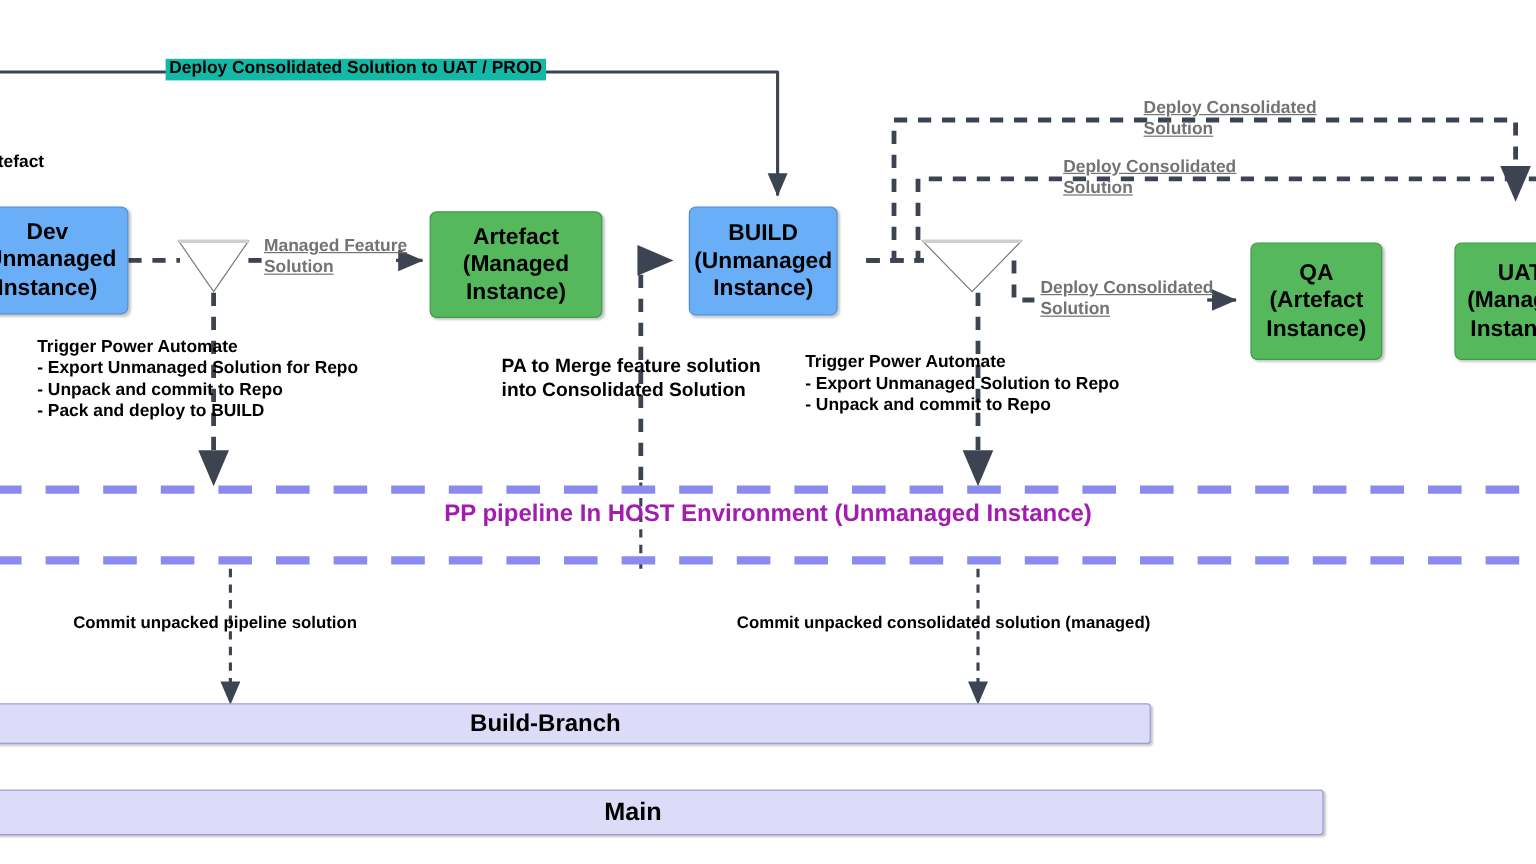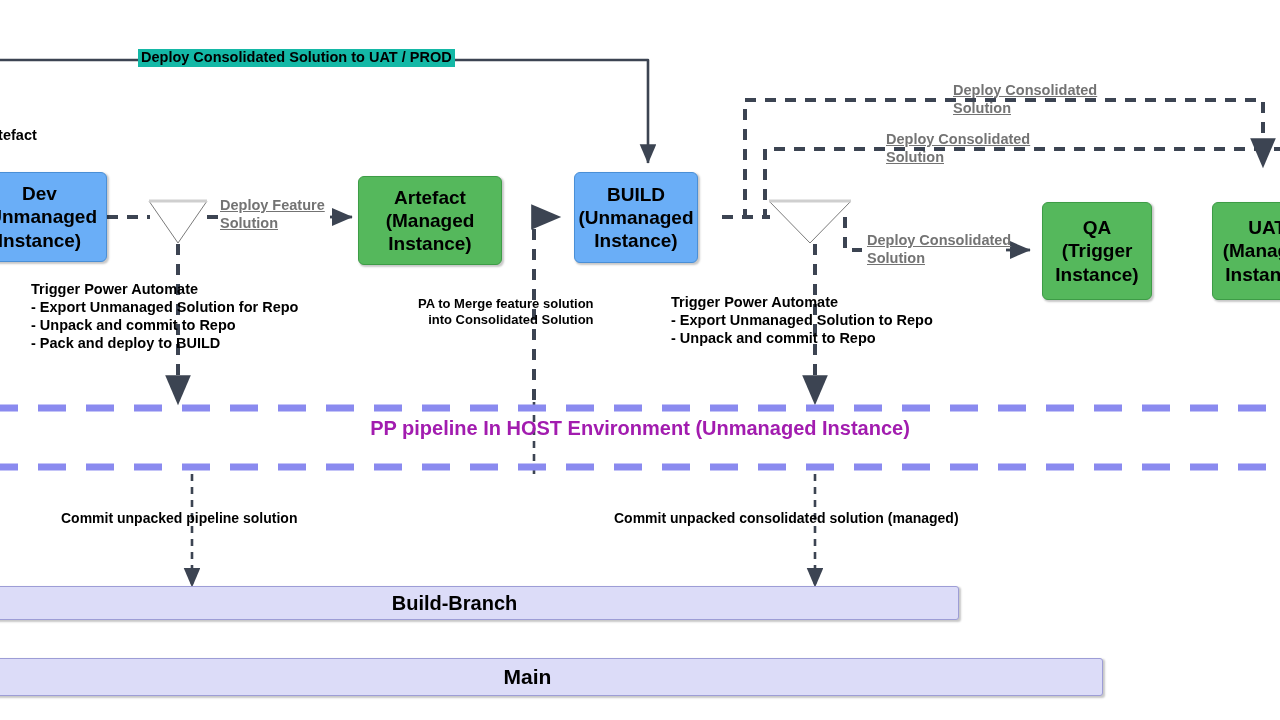--- a/index.html
+++ b/index.html
@@ -180,53 +180,53 @@
 
   <div class="node green" style="left:358px; top:176px; width:144px; height:89px;">Artefact
 (Managed
 Instance)</div>
 
   <div class="node blue" style="left:574px; top:172px; width:124px; height:91px;">BUILD
 (Unmanaged
 Instance)</div>
 
   <div class="node green" style="left:1042px; top:202px; width:110px; height:98px;">QA
-(Trigger
+(Artefact
 Instance)</div>
 
   <div class="node green" style="left:1212px; top:202px; width:110px; height:98px;">UAT
 (Managed
 Instance)</div>
 
   <div class="branch-bar" style="left:-50px; top:586px; width:1009px; height:34px; font-size:20px;">Build-Branch</div>
 
   <div class="branch-bar" style="left:-48px; top:658px; width:1151px; height:38px; font-size:21px;">Main</div>
 
   <div class="lbl nowrap" style="left:138px; top:49px; font-size:14.5px; background:#14b8a6; padding:0 3px;">Deploy Consolidated Solution to UAT / PROD</div>
 
   <div class="lbl nowrap" style="left:-18px; top:127px; font-size:14.5px;">Artefact</div>
 
-  <div class="lbl green" style="left:220px; top:197px; font-size:14.5px;">Deploy Feature
+  <div class="lbl green" style="left:220px; top:197px; font-size:14.5px;">Managed Feature
 Solution</div>
 
   <div class="lbl green" style="left:953px; top:82px; font-size:14.5px;">Deploy Consolidated
 Solution</div>
 
   <div class="lbl green" style="left:886px; top:131px; font-size:14.5px;">Deploy Consolidated
 Solution</div>
 
   <div class="lbl green" style="left:867px; top:232px; font-size:14.5px;">Deploy Consolidated
 Solution</div>
 
   <div class="lbl" style="left:31px; top:281px; font-size:14.5px;">Trigger Power Automate
 - Export Unmanaged Solution for Repo
 - Unpack and commit to Repo
 - Pack and deploy to BUILD</div>
 
-  <div class="lbl" style="left:418px; top:296px; font-size:13px;text-align:right;">PA to Merge feature solution
+  <div class="lbl" style="left:418px; top:296px; font-size:16px;">PA to Merge feature solution
 into Consolidated Solution</div>
 
   <div class="lbl" style="left:671px; top:294px; font-size:14.5px;">Trigger Power Automate
 - Export Unmanaged Solution to Repo
 - Unpack and commit to Repo</div>
 
   <div class="lbl nowrap" style="left:61px; top:510px; font-size:14px;">Commit unpacked pipeline solution</div>
 
   <div class="lbl nowrap" style="left:614px; top:510px; font-size:14px;">Commit unpacked consolidated solution (managed)</div>
 

